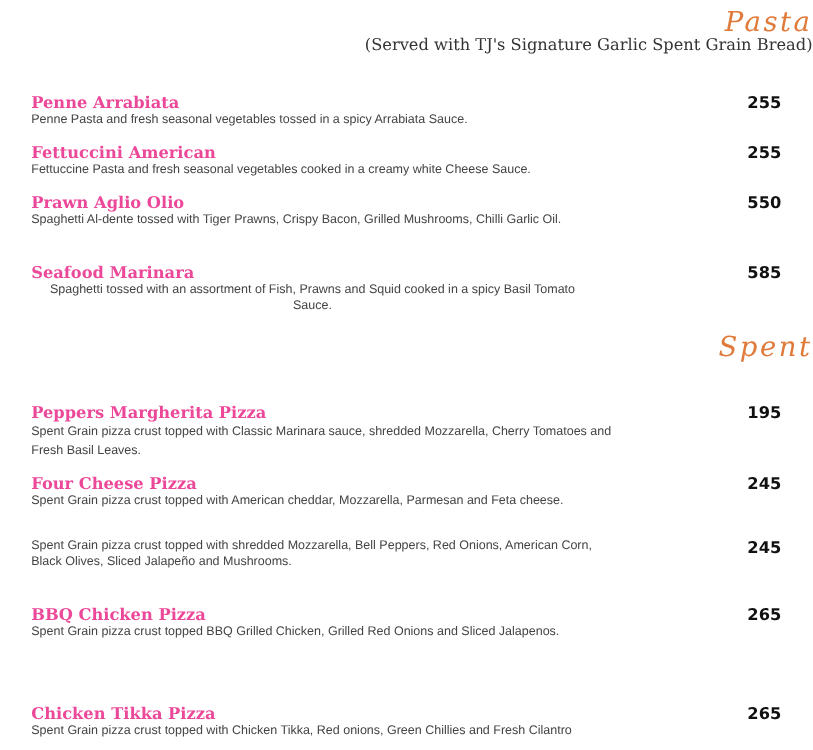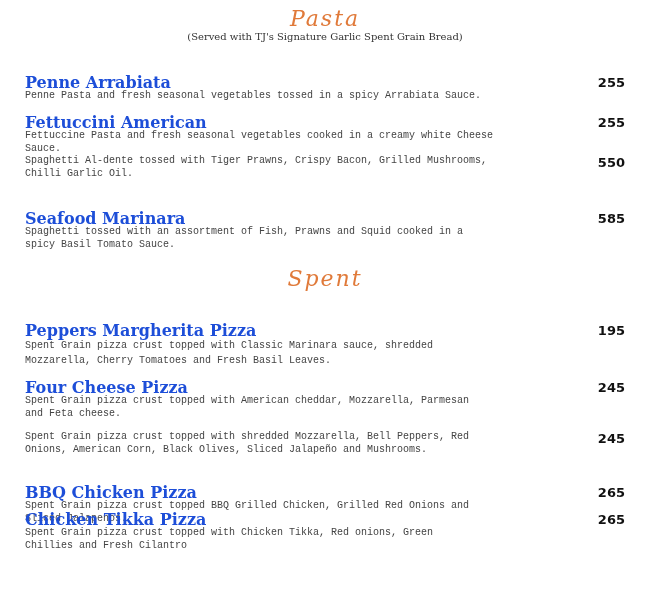--- a/index.html
+++ b/index.html
@@ -12,51 +12,51 @@
       height: 600px;
       position: relative;
       overflow: hidden;
       font-family: "DejaVu Serif", "Liberation Serif", serif;
       color: #222;
     }
     .section-header {
       position: absolute;
       left: 0;
       width: 650px;
-      text-align: center;
+      text-align: right;
     }
     .section-title {
       font-family: "DejaVu Serif", serif;
       font-style: italic;
       font-size: 22px;
       color: #e07a3a;
       letter-spacing: 2px;
       line-height: 22px;
       font-weight: normal;
     }
     .section-subtitle {
       font-family: "DejaVu Serif", serif;
-      font-size: 10px;
+      font-size: 13px;
       color: #333;
       line-height: 14px;
     }
     .item {
       position: absolute;
       left: 25px;
       width: 600px;
     }
     .item-name {
       font-family: "DejaVu Serif", serif;
       font-weight: bold;
-      font-size: 16px;
-      color: #1d4ed8;
+      font-size: 13px;
+      color: #ec4899;
       line-height: 15px;
     }
     .item-desc {
-      font-family: Liberation Mono, monospace;
+      font-family: Liberation Sans, sans-serif;
       font-size: 10px;
       color: #444;
       line-height: 12.5px;
       width: 470px;
     }
     .item-price {
       position: absolute;
       right: 0;
       top: 0;
       font-family: "DejaVu Sans", "Liberation Sans", sans-serif;
@@ -80,27 +80,28 @@
   <div class="item-price">255</div>
 </div>
 
 <div class="item" style="top:115px;">
   <div class="item-name">Fettuccini American</div>
   <div class="item-desc" style="width:500px;">Fettuccine Pasta and fresh seasonal vegetables cooked in a creamy white Cheese Sauce.</div>
   <div class="item-price">255</div>
 </div>
 
 <div class="item" style="top:155px;">
+  <div class="item-name">Prawn Aglio Olio</div>
   <div class="item-desc">Spaghetti Al-dente tossed with Tiger Prawns, Crispy Bacon, Grilled Mushrooms, Chilli Garlic Oil.</div>
   <div class="item-price">550</div>
 </div>
 
 <div class="item" style="top:211px;">
   <div class="item-name">Seafood Marinara</div>
-  <div class="item-desc" style="width:450px;">Spaghetti tossed with an assortment of Fish, Prawns and Squid cooked in a spicy Basil Tomato Sauce.</div>
+  <div class="item-desc" style="width:450px;text-align:center;">Spaghetti tossed with an assortment of Fish, Prawns and Squid cooked in a spicy Basil Tomato Sauce.</div>
   <div class="item-price">585</div>
 </div>
 
 <div class="section-header" style="top:268px;">
   <div class="section-title">Spent</div>
 </div>
 
 <div class="item" style="top:323px;">
   <div class="item-name">Peppers Margherita Pizza</div>
   <div class="item-desc" style="line-height:15px;">Spent Grain pizza crust topped with Classic Marinara sauce, shredded Mozzarella, Cherry Tomatoes and Fresh Basil Leaves.</div>
@@ -117,17 +118,17 @@
   <div class="item-desc">Spent Grain pizza crust topped with shredded Mozzarella, Bell Peppers, Red Onions, American Corn, Black Olives, Sliced Jalapeño and Mushrooms.</div>
   <div class="item-price">245</div>
 </div>
 
 <div class="item" style="top:485px;">
   <div class="item-name">BBQ Chicken Pizza</div>
   <div class="item-desc" style="width:465px;">Spent Grain pizza crust topped BBQ Grilled Chicken, Grilled Red Onions and Sliced Jalapenos.</div>
   <div class="item-price">265</div>
 </div>
 
-<div class="item" style="top:512px;">
+<div class="item" style="top:564px;">
   <div class="item-name">Chicken Tikka Pizza</div>
   <div class="item-desc" style="width:460px;">Spent Grain pizza crust topped with Chicken Tikka, Red onions, Green Chillies and Fresh Cilantro</div>
   <div class="item-price">265</div>
 </div>
 
 </body></html>

